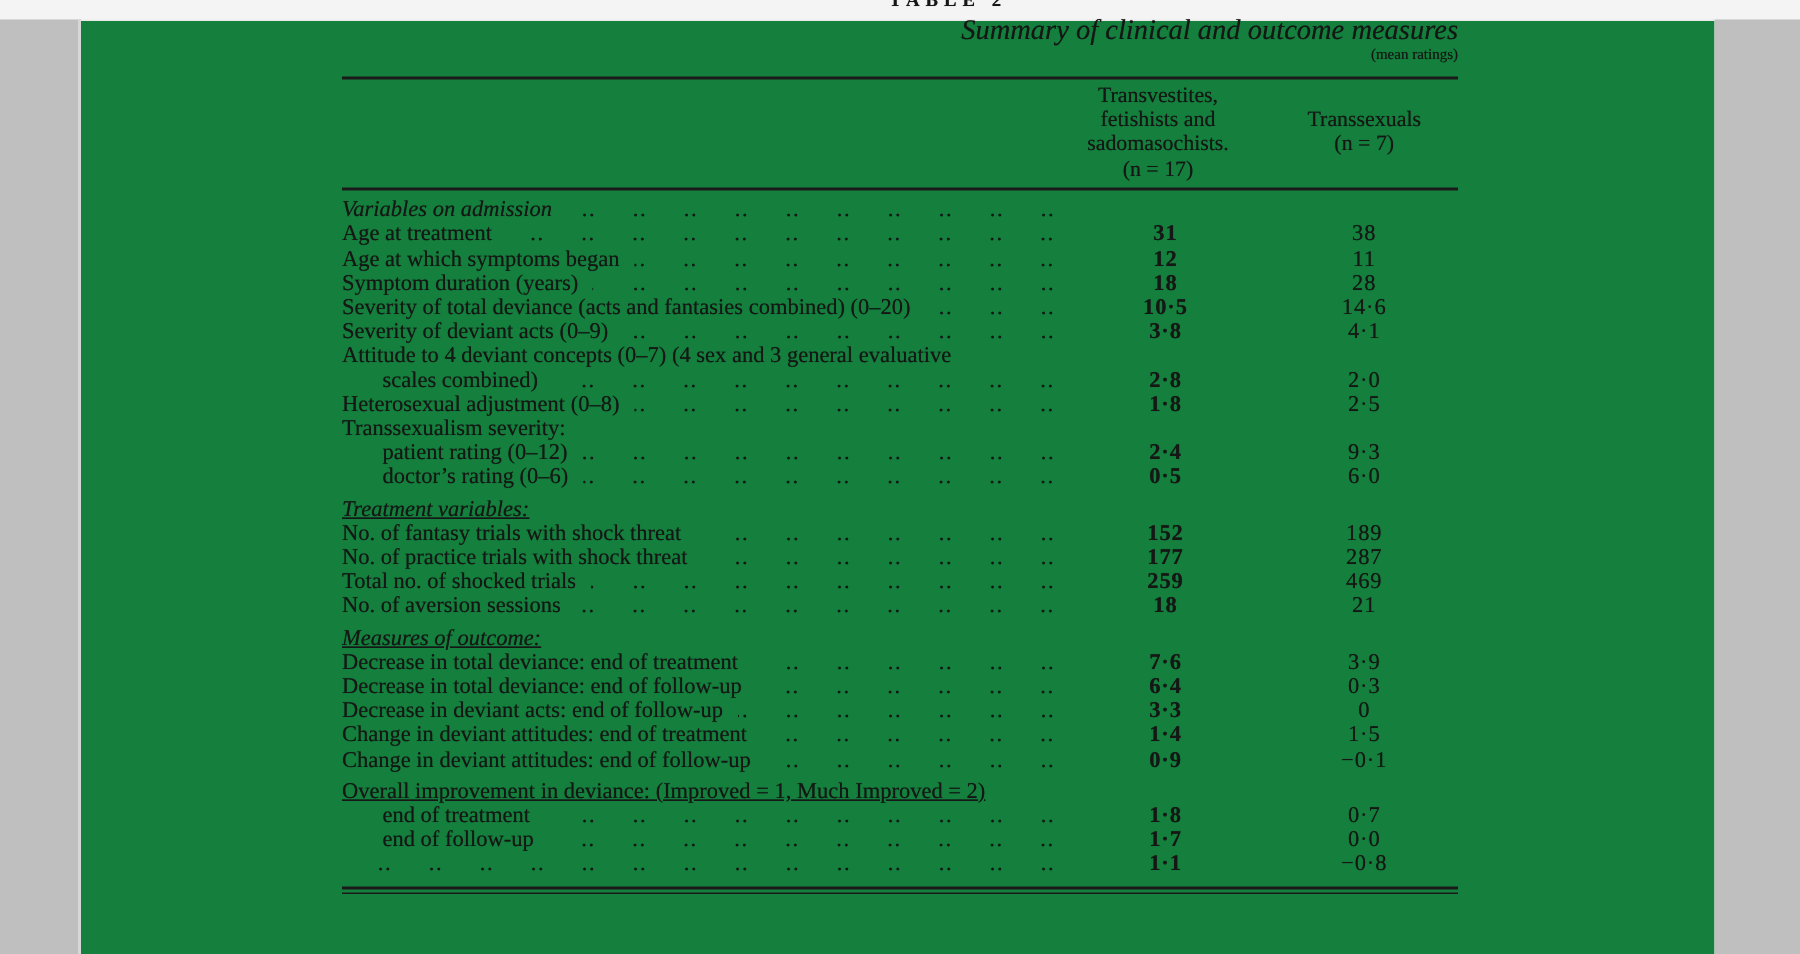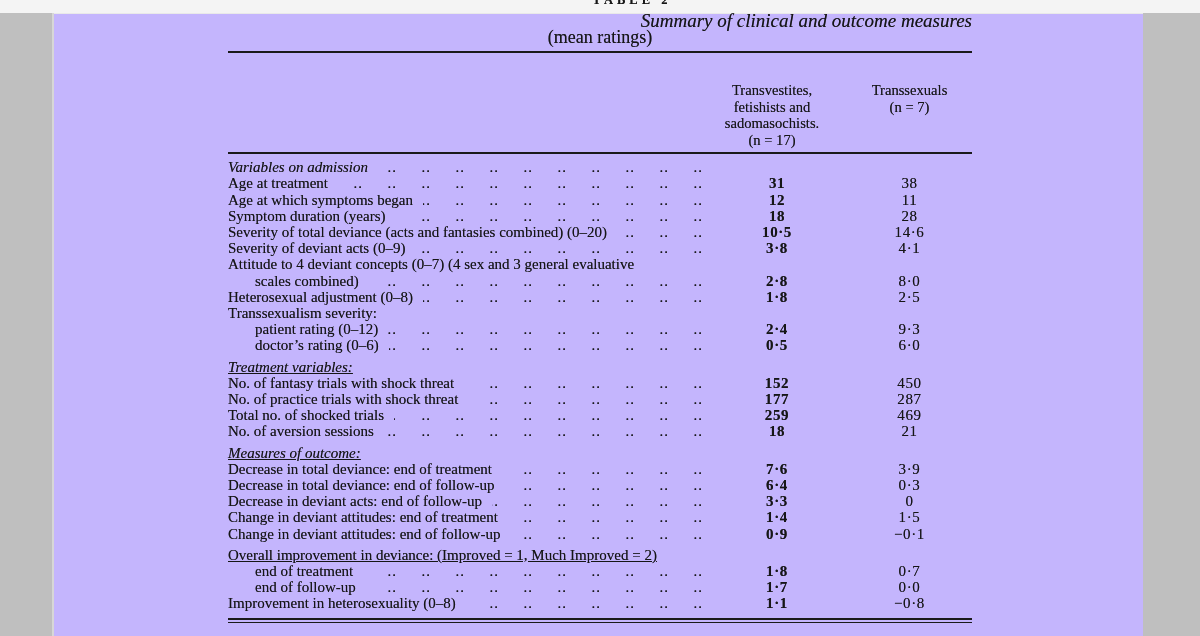--- a/index.html
+++ b/index.html
@@ -3,32 +3,32 @@
 <meta charset="utf-8">
 <style>
   html,body{margin:0;padding:0;background:#bfbfbf;}
   .screen{position:relative;width:1200px;height:636px;overflow:hidden;background:#ffffff;
           font-family:"Liberation Serif","DejaVu Serif",serif;color:#161616;}
   .topbar{position:absolute;left:0;top:0;width:100%;height:13px;background:#f4f4f4;
           border-bottom:1px solid #e9e9e9;z-index:1;}
   .side{position:absolute;top:13px;bottom:0;background:#bfbfbf;z-index:1;}
   .side.left{left:0;width:52px;border-right:2px solid #d7d7d7;}
   .side.right{left:1143px;right:0;}
-  .page{position:absolute;left:52px;top:13px;width:1091px;bottom:0;background:#c4b5fd;}
+  .page{position:absolute;left:52px;top:13px;width:1091px;bottom:0;background:#15803d;}
   .table-wrap{position:absolute;left:176px;top:0;width:744px;z-index:2;
               text-shadow:0 0 .5px rgba(0,0,0,.55);}
   .caption-clip{position:absolute;top:-20px;left:404px;transform:translateX(-50%);
                 font-weight:bold;font-size:12.5px;letter-spacing:4px;white-space:nowrap;}
   .title{font-style:italic;text-align:right;font-size:19px;line-height:16px;margin-top:0;}
-  .subtitle{text-align:center;font-size:18px;line-height:16px;}
+  .subtitle{text-align:right;font-size:10px;line-height:16px;}
   .rule-top{height:2.4px;background:#1a1a1a;margin-top:6px;}
   .rule-mid{height:1.8px;background:#1a1a1a;}
   .rule-bottom{height:2px;border-top:2.2px solid #1a1a1a;border-bottom:1.2px solid #1a1a1a;margin-top:3px;}
-  .header{display:flex;align-items:flex-start;min-height:66px;padding:2px 0 4px 0;
-          font-size:14.6px;line-height:16.4px;margin-top:27px;}
+  .header{display:flex;align-items:center;min-height:66px;padding:2px 0 4px 0;
+          font-size:14.6px;line-height:16.4px;}
   .header .spacer{flex:1;}
   .hcol{white-space:pre-line;text-align:center;}
   .hcol.h1{width:150px;}
   .hcol.h2{width:125px;}
   #rows{padding-top:5px;font-size:15px;line-height:16.2px;padding-bottom:3px;}
   .row{display:flex;align-items:baseline;white-space:nowrap;}
   .row.gap{margin-top:5px;text-decoration:underline;}
   .row.ind .lab{padding-left:27px;}
   .lab{white-space:nowrap;}
   .lab.it{font-style:italic;}
@@ -104,21 +104,21 @@
             <span class="val v1">3·8</span>
             <span class="val v2">4·1</span>
           </div>
           <div class="row">
             <span class="lab full">Attitude to 4 deviant concepts (0–7) (4 sex and 3 general evaluative</span>
           </div>
           <div class="row ind">
             <span class="lab">scales combined)</span>
             <span class="leaders">..  ..  ..  ..  ..  ..  ..  ..  ..  ..  ..  ..  ..  ..  ..  ..  ..  ..  </span>
             <span class="val v1">2·8</span>
-            <span class="val v2">8·0</span>
+            <span class="val v2">2·0</span>
           </div>
           <div class="row">
             <span class="lab">Heterosexual adjustment (0–8)</span>
             <span class="leaders">..  ..  ..  ..  ..  ..  ..  ..  ..  ..  ..  ..  ..  ..  ..  ..  ..  ..  </span>
             <span class="val v1">1·8</span>
             <span class="val v2">2·5</span>
           </div>
           <div class="row">
             <span class="lab full">Transsexualism severity:</span>
           </div>
@@ -134,21 +134,21 @@
             <span class="val v1">0·5</span>
             <span class="val v2">6·0</span>
           </div>
           <div class="row gap">
             <span class="lab it full">Treatment variables:</span>
           </div>
           <div class="row">
             <span class="lab">No. of fantasy trials with shock threat</span>
             <span class="leaders">..  ..  ..  ..  ..  ..  ..  ..  ..  ..  ..  ..  ..  ..  ..  ..  ..  ..  </span>
             <span class="val v1">152</span>
-            <span class="val v2">450</span>
+            <span class="val v2">189</span>
           </div>
           <div class="row">
             <span class="lab">No. of practice trials with shock threat</span>
             <span class="leaders">..  ..  ..  ..  ..  ..  ..  ..  ..  ..  ..  ..  ..  ..  ..  ..  ..  ..  </span>
             <span class="val v1">177</span>
             <span class="val v2">287</span>
           </div>
           <div class="row">
             <span class="lab">Total no. of shocked trials</span>
             <span class="leaders">..  ..  ..  ..  ..  ..  ..  ..  ..  ..  ..  ..  ..  ..  ..  ..  ..  ..  </span>
@@ -203,21 +203,20 @@
             <span class="val v1">1·8</span>
             <span class="val v2">0·7</span>
           </div>
           <div class="row ind">
             <span class="lab">end of follow-up</span>
             <span class="leaders">..  ..  ..  ..  ..  ..  ..  ..  ..  ..  ..  ..  ..  ..  ..  ..  ..  ..  </span>
             <span class="val v1">1·7</span>
             <span class="val v2">0·0</span>
           </div>
           <div class="row">
-            <span class="lab">Improvement in heterosexuality (0–8)</span>
             <span class="leaders">..  ..  ..  ..  ..  ..  ..  ..  ..  ..  ..  ..  ..  ..  ..  ..  ..  ..  </span>
             <span class="val v1">1·1</span>
             <span class="val v2">−0·8</span>
           </div>
         </div>
 
       <div class="rule-bottom"></div>
     </div>
   </div>
 </div>

